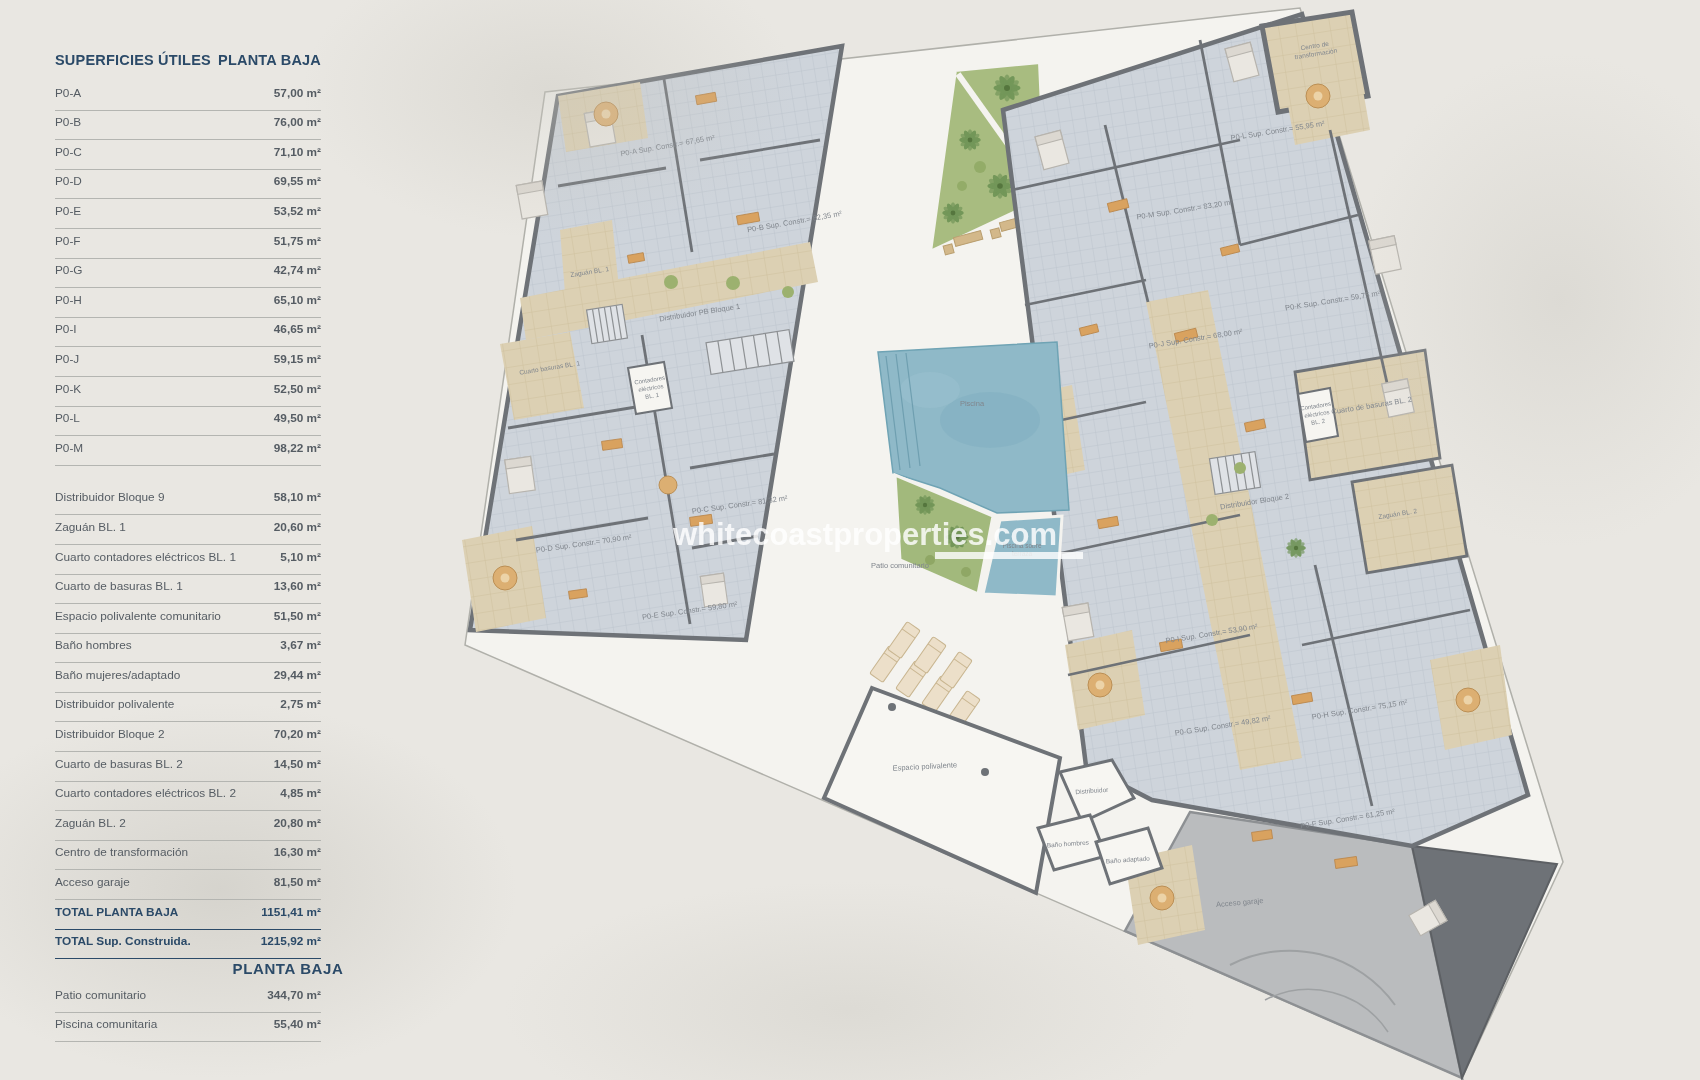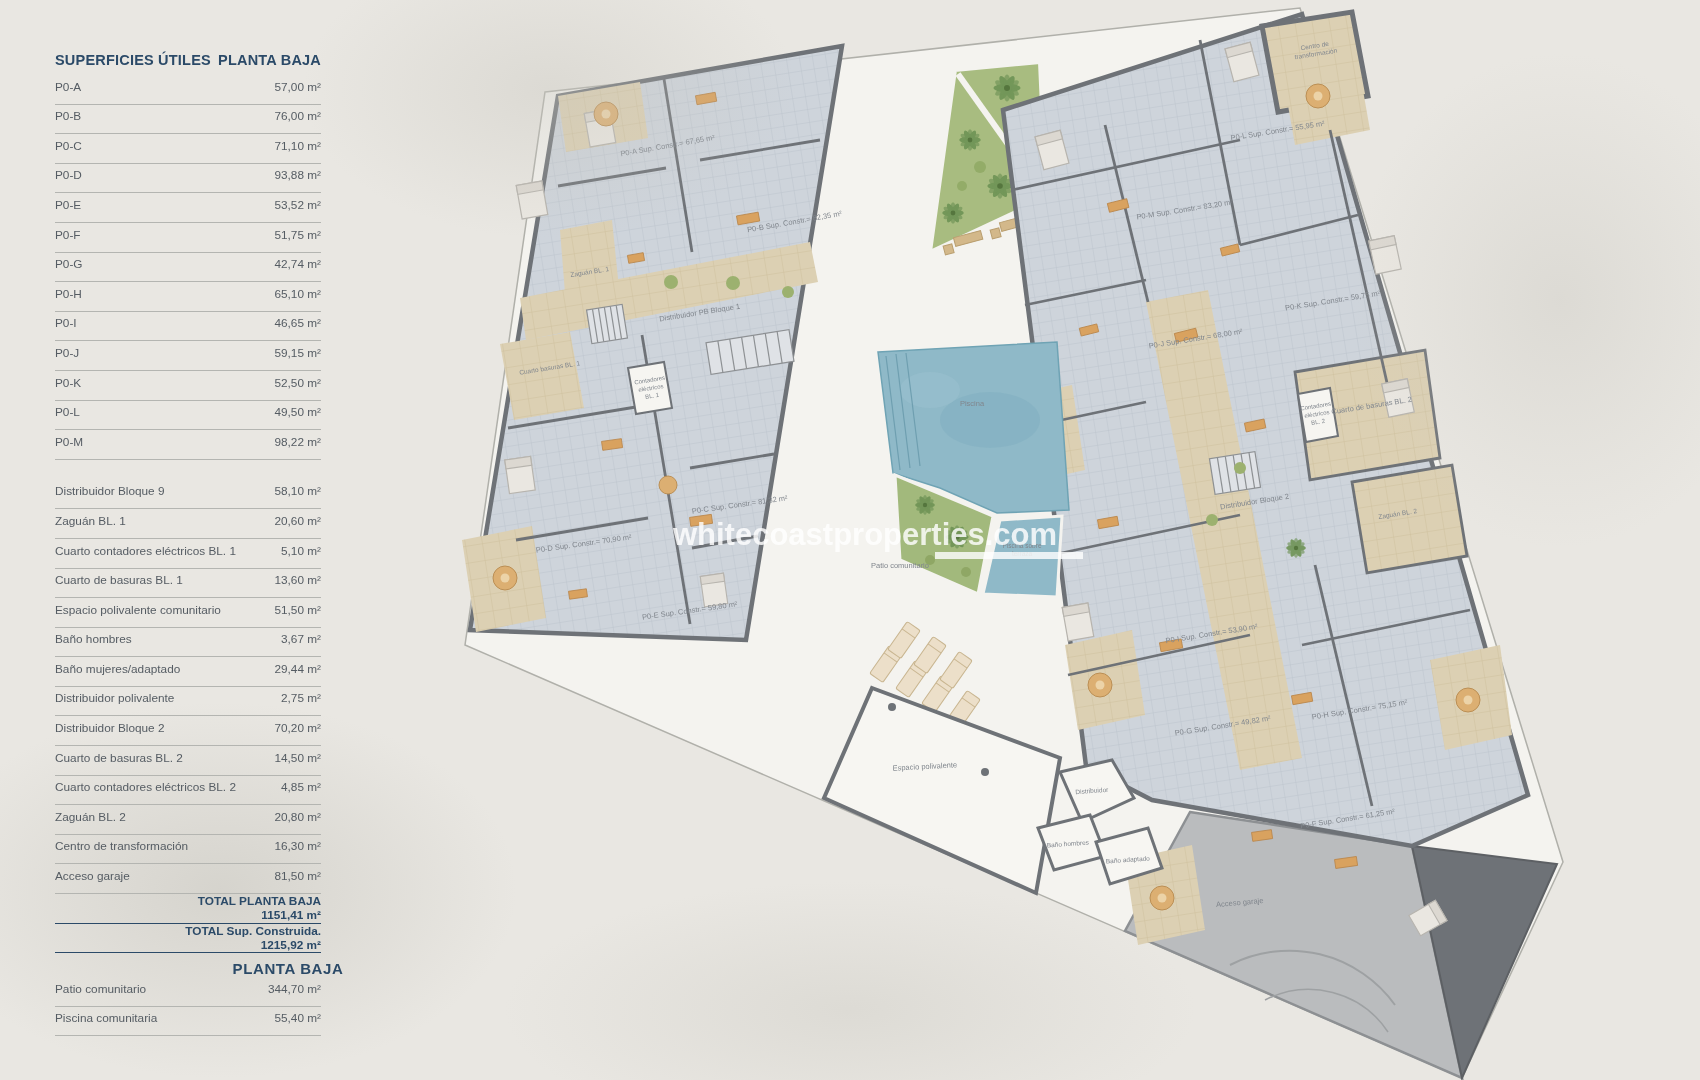--- a/index.html
+++ b/index.html
@@ -7,26 +7,26 @@
        font-family:"Liberation Sans", sans-serif;position:relative;}
   .stage{position:absolute;inset:0;width:1700px;height:1080px;}
   .blob{position:absolute;border-radius:50%;pointer-events:none;}
   .b1{left:-80px;top:700px;width:600px;height:380px;background:radial-gradient(ellipse at center,rgba(190,188,180,.45),rgba(190,188,180,0) 70%);}
   .b2{left:300px;top:-60px;width:500px;height:300px;background:radial-gradient(ellipse at center,rgba(200,198,190,.4),rgba(200,198,190,0) 70%);}
   .b3{left:1350px;top:50px;width:420px;height:500px;background:radial-gradient(ellipse at center,rgba(205,203,196,.45),rgba(205,203,196,0) 70%);}
   .b4{left:500px;top:880px;width:700px;height:260px;background:radial-gradient(ellipse at center,rgba(198,196,188,.35),rgba(198,196,188,0) 70%);}
 
   .panel{position:absolute;left:55px;top:52px;width:266px;}
   .phead{display:flex;justify-content:space-between;color:#2b4a68;font-weight:bold;
-         font-size:14.5px;letter-spacing:.2px;margin-bottom:7px;}
+         font-size:14.5px;letter-spacing:.2px;margin-bottom:13px;}
   .trow{height:18.6px;display:flex;justify-content:space-between;align-items:flex-end;
         border-bottom:1px solid #b4b5b1;font-size:11.8px;color:#555c63;padding-bottom:10px;}
   .trow .tl{white-space:nowrap;}
-  .trow .tv{white-space:nowrap;text-align:right;}
-  .trow.total{color:#2b4a68;font-weight:bold;border-bottom:1.6px solid #2b4a68;flex-direction:column;}
+  .trow .tv{white-space:nowrap;text-align:right;font-weight:bold;}
+  .trow.total{color:#2b4a68;font-weight:bold;border-bottom:1.6px solid #2b4a68;}
   .gap1{height:20px;}
   .gap2{height:24px;}
   .footer-title{position:absolute;left:203px;top:960px;width:170px;text-align:center;
         color:#2b4a68;font-weight:bold;font-size:15px;letter-spacing:.6px;}
   svg text{font-family:"Liberation Sans", sans-serif;}
   #plan-labels text{fill:#80868d;text-anchor:middle;}
   .watermark{fill:rgba(255,255,255,.82);font-weight:bold;font-size:31px;letter-spacing:0px;text-anchor:middle;}
 </style>
 </head>
 <body>
@@ -51,21 +51,21 @@
         <div class="trow">
           <span class="tl">P0-B</span>
           <span class="tv">76,00 m²</span>
         </div>
         <div class="trow">
           <span class="tl">P0-C</span>
           <span class="tv">71,10 m²</span>
         </div>
         <div class="trow">
           <span class="tl">P0-D</span>
-          <span class="tv">93,88 m²</span>
+          <span class="tv">69,55 m²</span>
         </div>
         <div class="trow">
           <span class="tl">P0-E</span>
           <span class="tv">53,52 m²</span>
         </div>
         <div class="trow">
           <span class="tl">P0-F</span>
           <span class="tv">51,75 m²</span>
         </div>
         <div class="trow">

